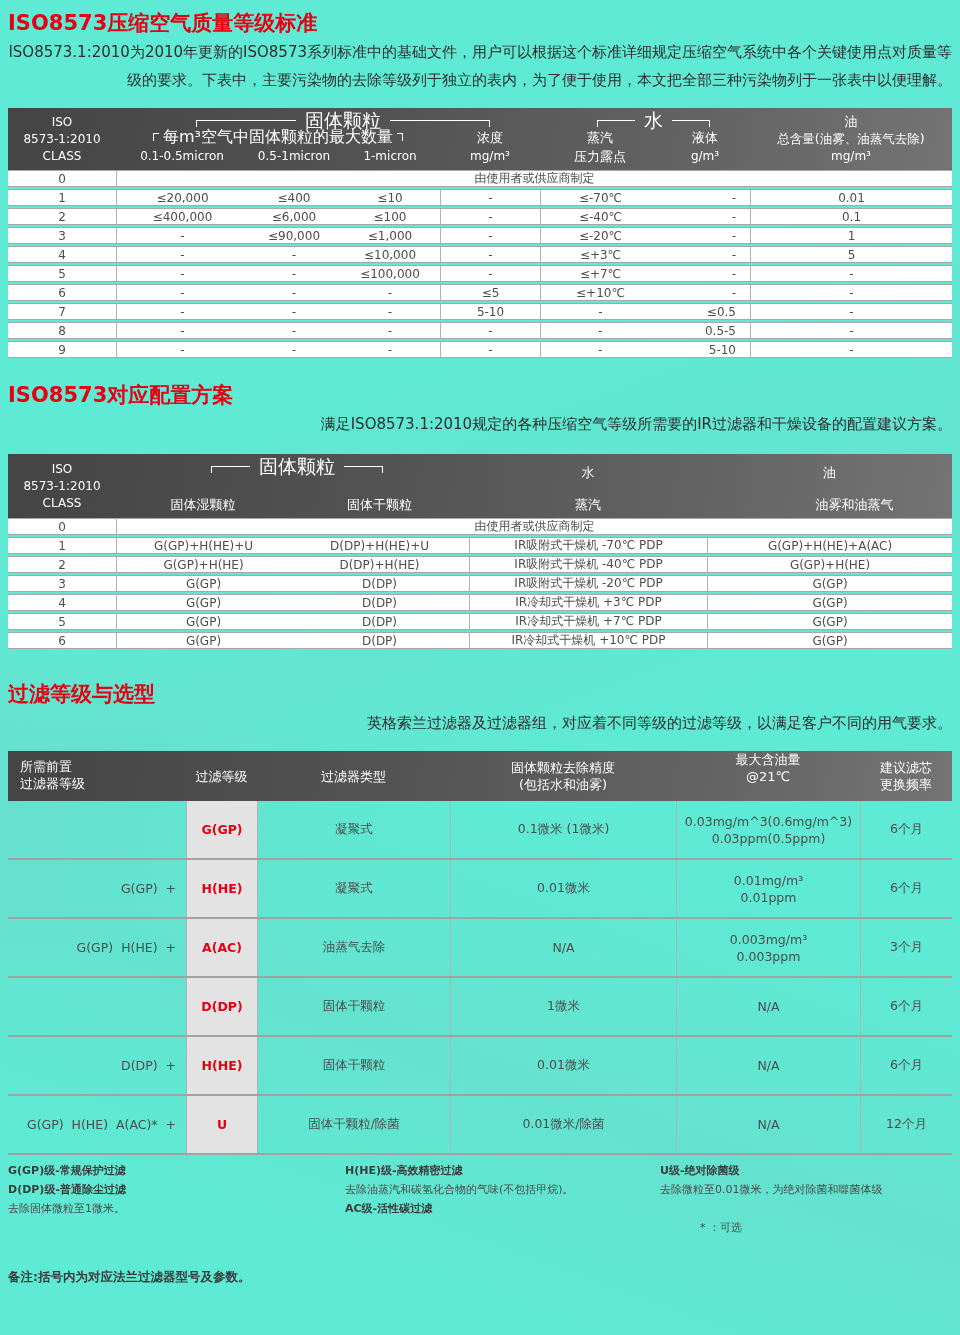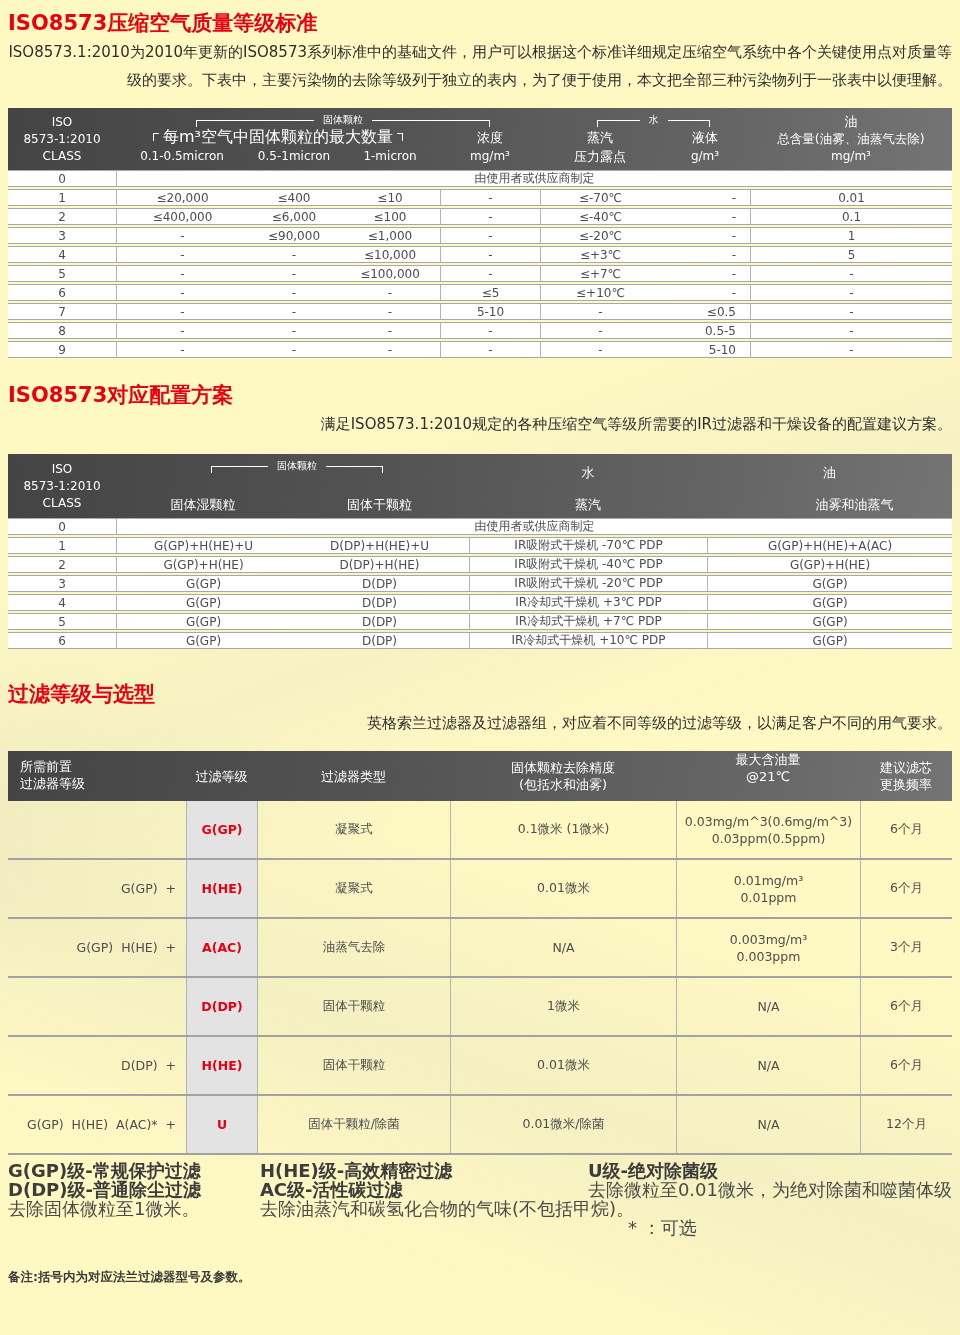--- a/index.html
+++ b/index.html
@@ -1,17 +1,17 @@
 <!DOCTYPE html>
 <html><head>
 <meta charset="utf-8">
 <style>
   * { box-sizing: border-box; margin: 0; padding: 0; }
   body { background:#e9e9e9; font-family:"DejaVu Sans","Liberation Sans",sans-serif; }
-  .page { width:960px; height:1335px; background:#fef9c3; position:relative; overflow:hidden; margin:0 auto; }
+  .page { width:960px; height:1335px; background:#5eead4; position:relative; overflow:hidden; margin:0 auto; }
   .page::before { content:""; position:absolute; inset:0; pointer-events:none;
     background:
       linear-gradient(160deg, rgba(160,160,175,0) 30%, rgba(160,160,175,.08) 47%, rgba(160,160,175,0) 58%),
       linear-gradient(200deg, rgba(160,160,175,0) 58%, rgba(160,160,175,.10) 74%, rgba(160,160,175,0) 88%);
   }
   .content { position:relative; padding:8px 8px 0 8px; }
 
   .sec-title { font-size:21px; font-weight:bold; color:#e60012; line-height:30px; }
   .para { font-size:15px; color:#2e2e2e; line-height:28px; width:944px;text-align:right; }
 
@@ -24,21 +24,21 @@
   .th3 { height:50px; }
   .hl { position:absolute; text-align:center; color:#fff; }
   .hcn { font-size:13px; }
   .hen { font-size:12px; }
   .hclass { left:0; top:0; width:108px; height:100%; display:flex; flex-direction:column;
     justify-content:center; align-items:center; gap:3px; font-size:12px; line-height:14px; }
 
   .bracket { position:absolute; display:flex; align-items:flex-start; }
   .bracket .tick { width:1px; height:7px; background:#fff; flex:0 0 auto; }
   .bracket .bline { flex:1; height:1px; background:#fff; }
-  .bracket .blbl { margin-top:-9px; padding:0 9px; font-size:10px; line-height:18px; color:#fff; white-space:nowrap; }
+  .bracket .blbl { margin-top:-9px; padding:0 9px; font-size:19px; line-height:18px; color:#fff; white-space:nowrap; }
 
   .subbr { position:absolute; display:flex; align-items:flex-start; justify-content:center;
     color:#fff; font-size:16px; line-height:14px; white-space:nowrap; }
   .subbr .cl { width:6px; height:8px; border-left:1px solid #fff; border-top:1px solid #fff; margin-right:4px; transform:translateY(3px); }
   .subbr .cr { width:6px; height:8px; border-right:1px solid #fff; border-top:1px solid #fff; margin-left:4px; transform:translateY(3px); }
 
   
   .trow { display:flex; align-items:stretch; background:#fff; border-top:1px solid #a8a8a8;
     border-bottom:1px solid #a8a8a8; margin-bottom:2px; }
   .trow:first-of-type { margin-top:2px; }
@@ -53,21 +53,21 @@
   .cw178{width:178px}.cw71{width:71px}.cw193{width:193px}.cw226{width:226px}.cw184{width:184px}
 
   
   .t3row { display:flex; align-items:stretch; height:59px; border-bottom:2px solid #a2a2a2; }
   .t3row .c { height:auto; font-size:12.5px; }
   .grade { background:#e3e3e3; color:#e60012; font-weight:bold; font-size:13px; }
   .prereq { justify-content:flex-end; padding-right:10px; white-space:pre; }
   .twolines { flex-direction:column; line-height:17px; }
 
   
-  .notes { display:flex; width:944px; font-size:18px; line-height:19px; color:#4a4a4a;gap:13px; }
+  .notes { display:flex; width:944px; font-size:11px; line-height:19px; color:#4a4a4a; }
   .ncol1 { width:337px; } .ncol2 { width:315px; } .ncol3 { flex:1; }
   .nb { font-weight:bold; color:#3c3c3c; }
   .note-line { min-height:19px; white-space:nowrap; }
   .remark { font-size:12.5px; color:#3c3c3c; font-weight:bold; }
 </style>
 </head>
 <body>
 
 <div class="page">
  <div class="content">
@@ -378,22 +378,22 @@
   </div>
 
   <div class="notes" style="margin-top:6px;">
     <div class="ncol1">
       <div class="note-line nb">G(GP)级-常规保护过滤</div>
       <div class="note-line nb">D(DP)级-普通除尘过滤</div>
       <div class="note-line">去除固体微粒至1微米。</div>
     </div>
     <div class="ncol2">
       <div class="note-line nb">H(HE)级-高效精密过滤</div>
+      <div class="note-line">去除油蒸汽和碳氢化合物的气味(不包括甲烷)。</div>
       <div class="note-line nb">AC级-活性碳过滤</div>
-      <div class="note-line">去除油蒸汽和碳氢化合物的气味(不包括甲烷)。</div>
     </div>
     <div class="ncol3">
       <div class="note-line nb">U级-绝对除菌级</div>
       <div class="note-line">去除微粒至0.01微米，为绝对除菌和噬菌体级</div>
       <div class="note-line nb"></div>
       <div class="note-line" style="padding-left:40px;">* ：可选</div>
     </div>
   </div>
 
   <div class="remark" style="margin-top:32px;">备注:括号内为对应法兰过滤器型号及参数。</div>

